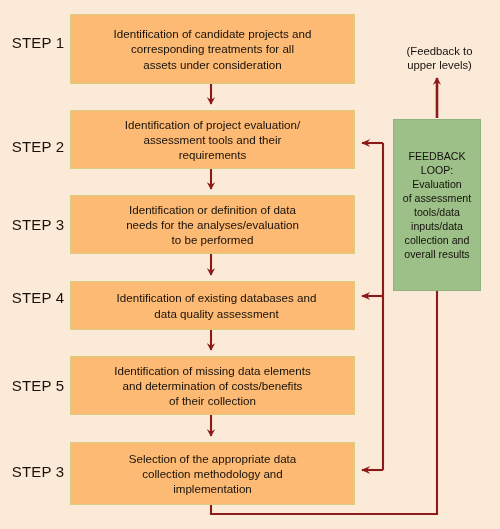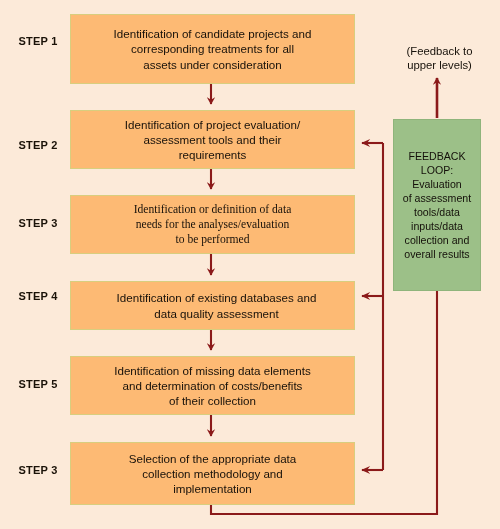--- a/index.html
+++ b/index.html
@@ -22,22 +22,22 @@
     background: #fcead9;
     box-sizing: border-box;
   }
 
   
   .step-label {
     position: absolute;
     left: 8px;
     width: 60px;
     text-align: center;
-    font-size: 11px;
-    font-weight: bold;
+    font-size: 15px;
+    font-weight: normal;
     color: #1a1208;
     letter-spacing: 0.2px;
     line-height: 1.1;
   }
 
   
   .step-box {
     position: absolute;
     left: 70px;
     width: 285px;
@@ -156,21 +156,21 @@
   </div>
 
   <div class="step-label" style="top:139px;">STEP 2</div>
   <div class="step-box" style="top:110px; height:59px;">
     <div class="step-box-text">Identification of project evaluation/
 assessment tools and their
 requirements</div>
   </div>
 
   <div class="step-label" style="top:217px;">STEP 3</div>
-  <div class="step-box" style="top:195px; height:59px;font-family:Liberation Serif, serif;">
+  <div class="step-box" style="top:195px; height:59px;">
     <div class="step-box-text">Identification or definition of data
 needs for the analyses/evaluation
 to be performed</div>
   </div>
 
   <div class="step-label" style="top:290px;">STEP 4</div>
   <div class="step-box" style="top:281px; height:49px;padding-left:16px;">
     <div class="step-box-text">Identification of existing databases and
 data quality assessment</div>
   </div>

